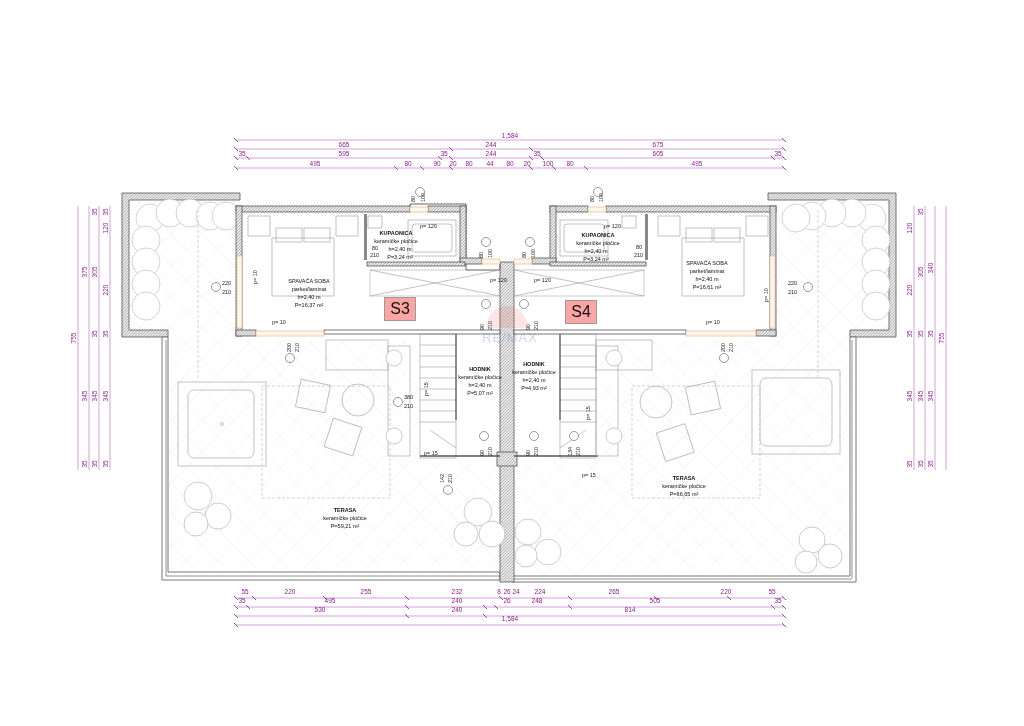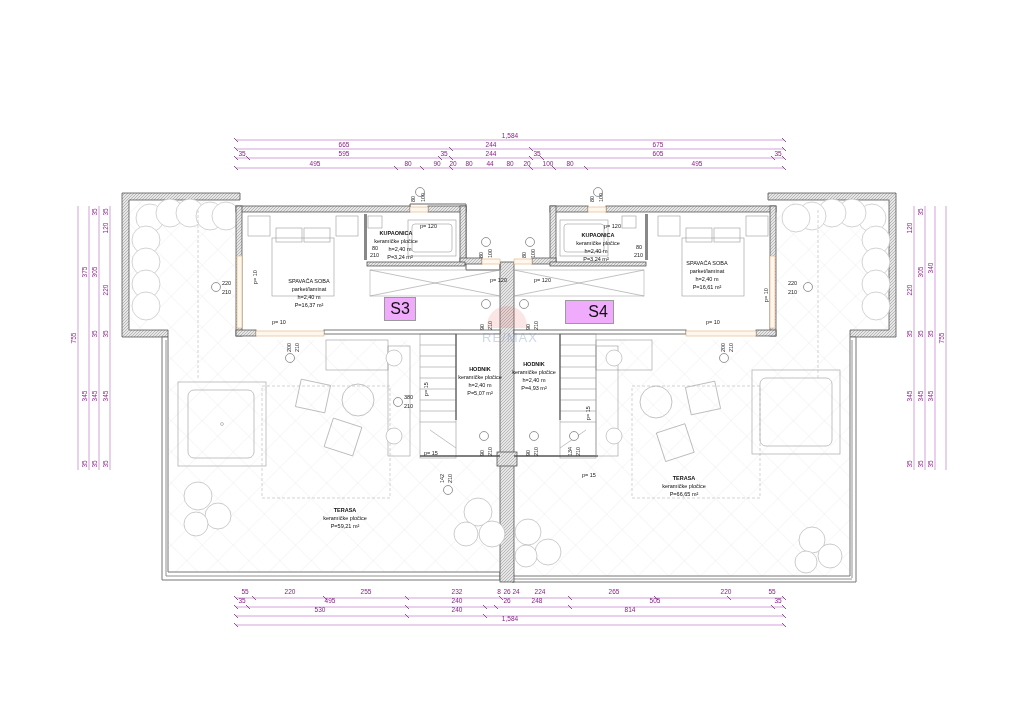--- a/index.html
+++ b/index.html
@@ -7,21 +7,21 @@
   #plan { position:absolute; left:0; top:0; width:1024px; height:726px; }
   .dimtxt { font-family:"Liberation Sans", sans-serif; font-size:6.5px; fill:#8a1f8a; }
   .dimline { stroke:#c88bd0; stroke-width:0.8; fill:none; }
   .tick { stroke:#8a1f8a; stroke-width:0.8; }
   .wallhatch { fill:url(#hatch); stroke:#555; stroke-width:0.8; }
   .thin { stroke:#9a9a9a; stroke-width:0.6; fill:none; }
   .dash { stroke:#b5b5b5; stroke-width:0.6; fill:none; stroke-dasharray:3 2; }
   .room-label { font-family:"Liberation Sans", sans-serif; font-size:5.5px; fill:#111; text-anchor:middle; }
   .room-title { font-weight:bold; }
   .small { font-family:"Liberation Sans", sans-serif; font-size:5.5px; fill:#222; }
-  .unit-tag { position:absolute; width:30px; height:22px; background:#f0abfc; border:1px solid #9a9a9a; color:#111; font-size:16px; line-height:22px; text-align:center; font-family:"Liberation Sans", sans-serif; }
+  .unit-tag { position:absolute; width:30px; height:22px; background:#fca5a5; border:1px solid #9a9a9a; color:#111; font-size:16px; line-height:22px; text-align:center; font-family:"Liberation Sans", sans-serif; }
   .watermark { position:absolute; left:482px; top:330px; font-family:"Liberation Sans", sans-serif; font-weight:normal; font-size:13px; color:rgba(110,140,200,0.35); letter-spacing:1px; }
   .wm-balloon { position:absolute; left:487px; top:306px; width:40px; height:22px; border-radius:20px 20px 0 0; background:rgba(230,80,80,0.15); }
 </style>
 </head>
 <body>
 
 <svg id="plan" viewBox="0 0 1024 726" xmlns="http://www.w3.org/2000/svg">
   <defs>
     <pattern id="hatch" width="3" height="3" patternUnits="userSpaceOnUse">
       <rect width="3" height="3" fill="#e6e6e6"></rect>
@@ -482,13 +482,13 @@
     <text class="small" transform="translate(572,456) rotate(-90)">134</text>
     <text class="small" transform="translate(580,456) rotate(-90)">210</text>
     <text class="small" x="582" y="477">p= 15</text>
   </g>
 </svg>
 
 <div class="wm-balloon"></div>
 <div class="watermark">RE/MAX</div>
 
 <div class="unit-tag" style="left:384px;top:297px;">S3</div>
-<div class="unit-tag" style="left:565px;top:300px;padding-left:17px;">S4</div>
+<div class="unit-tag" style="left:565px;top:300px;">S4</div>
 
 </body></html>

